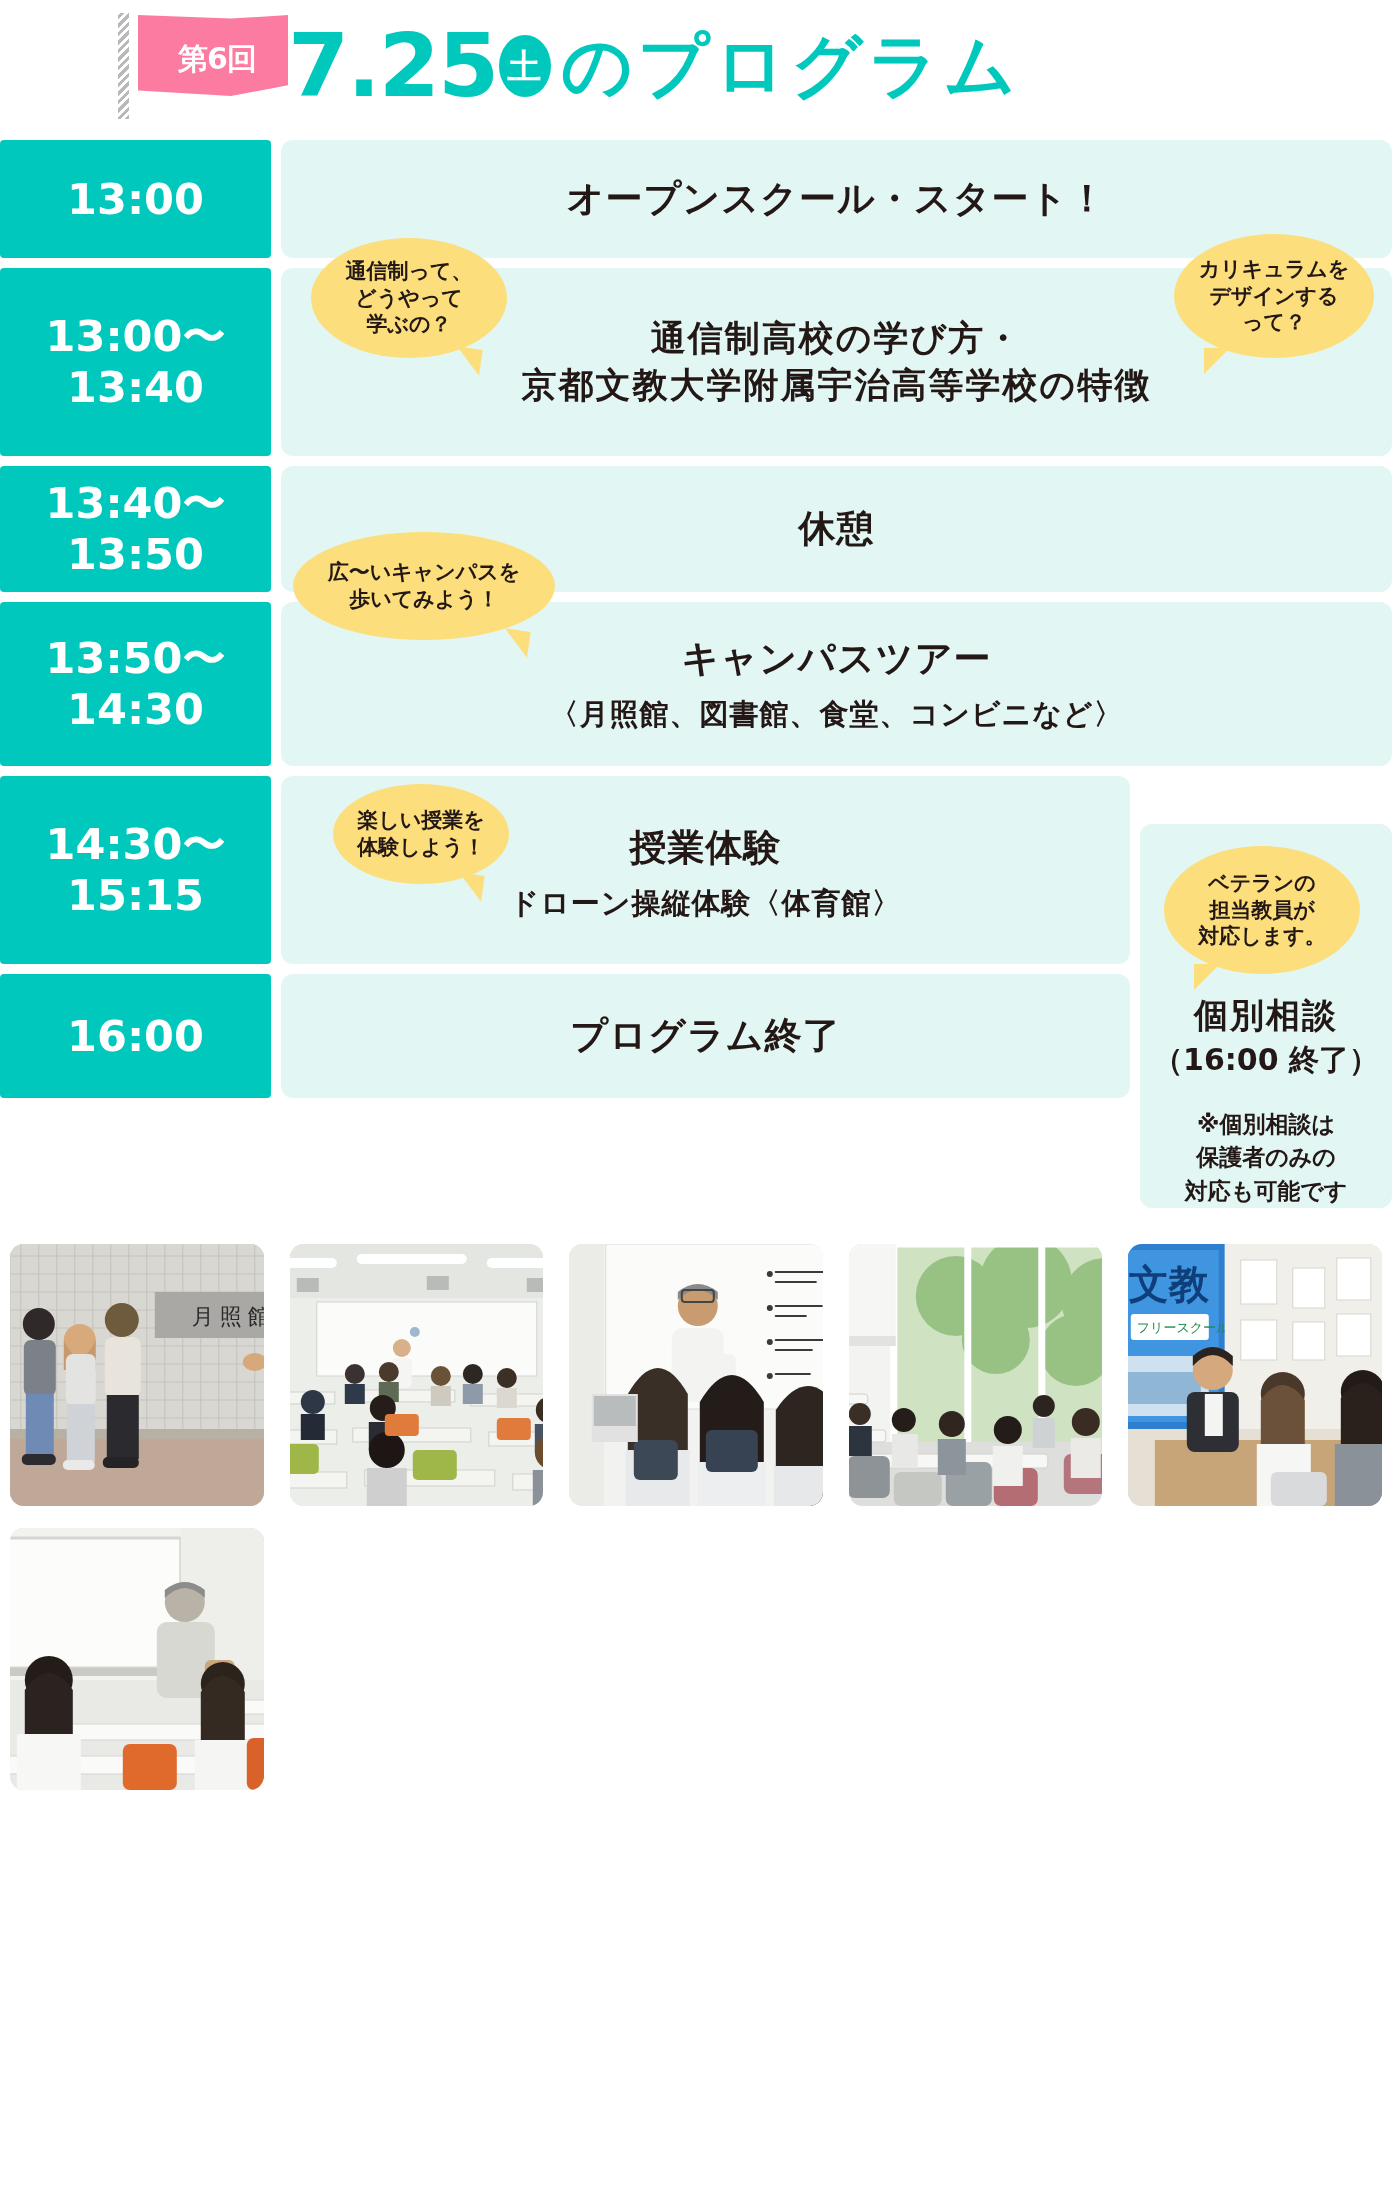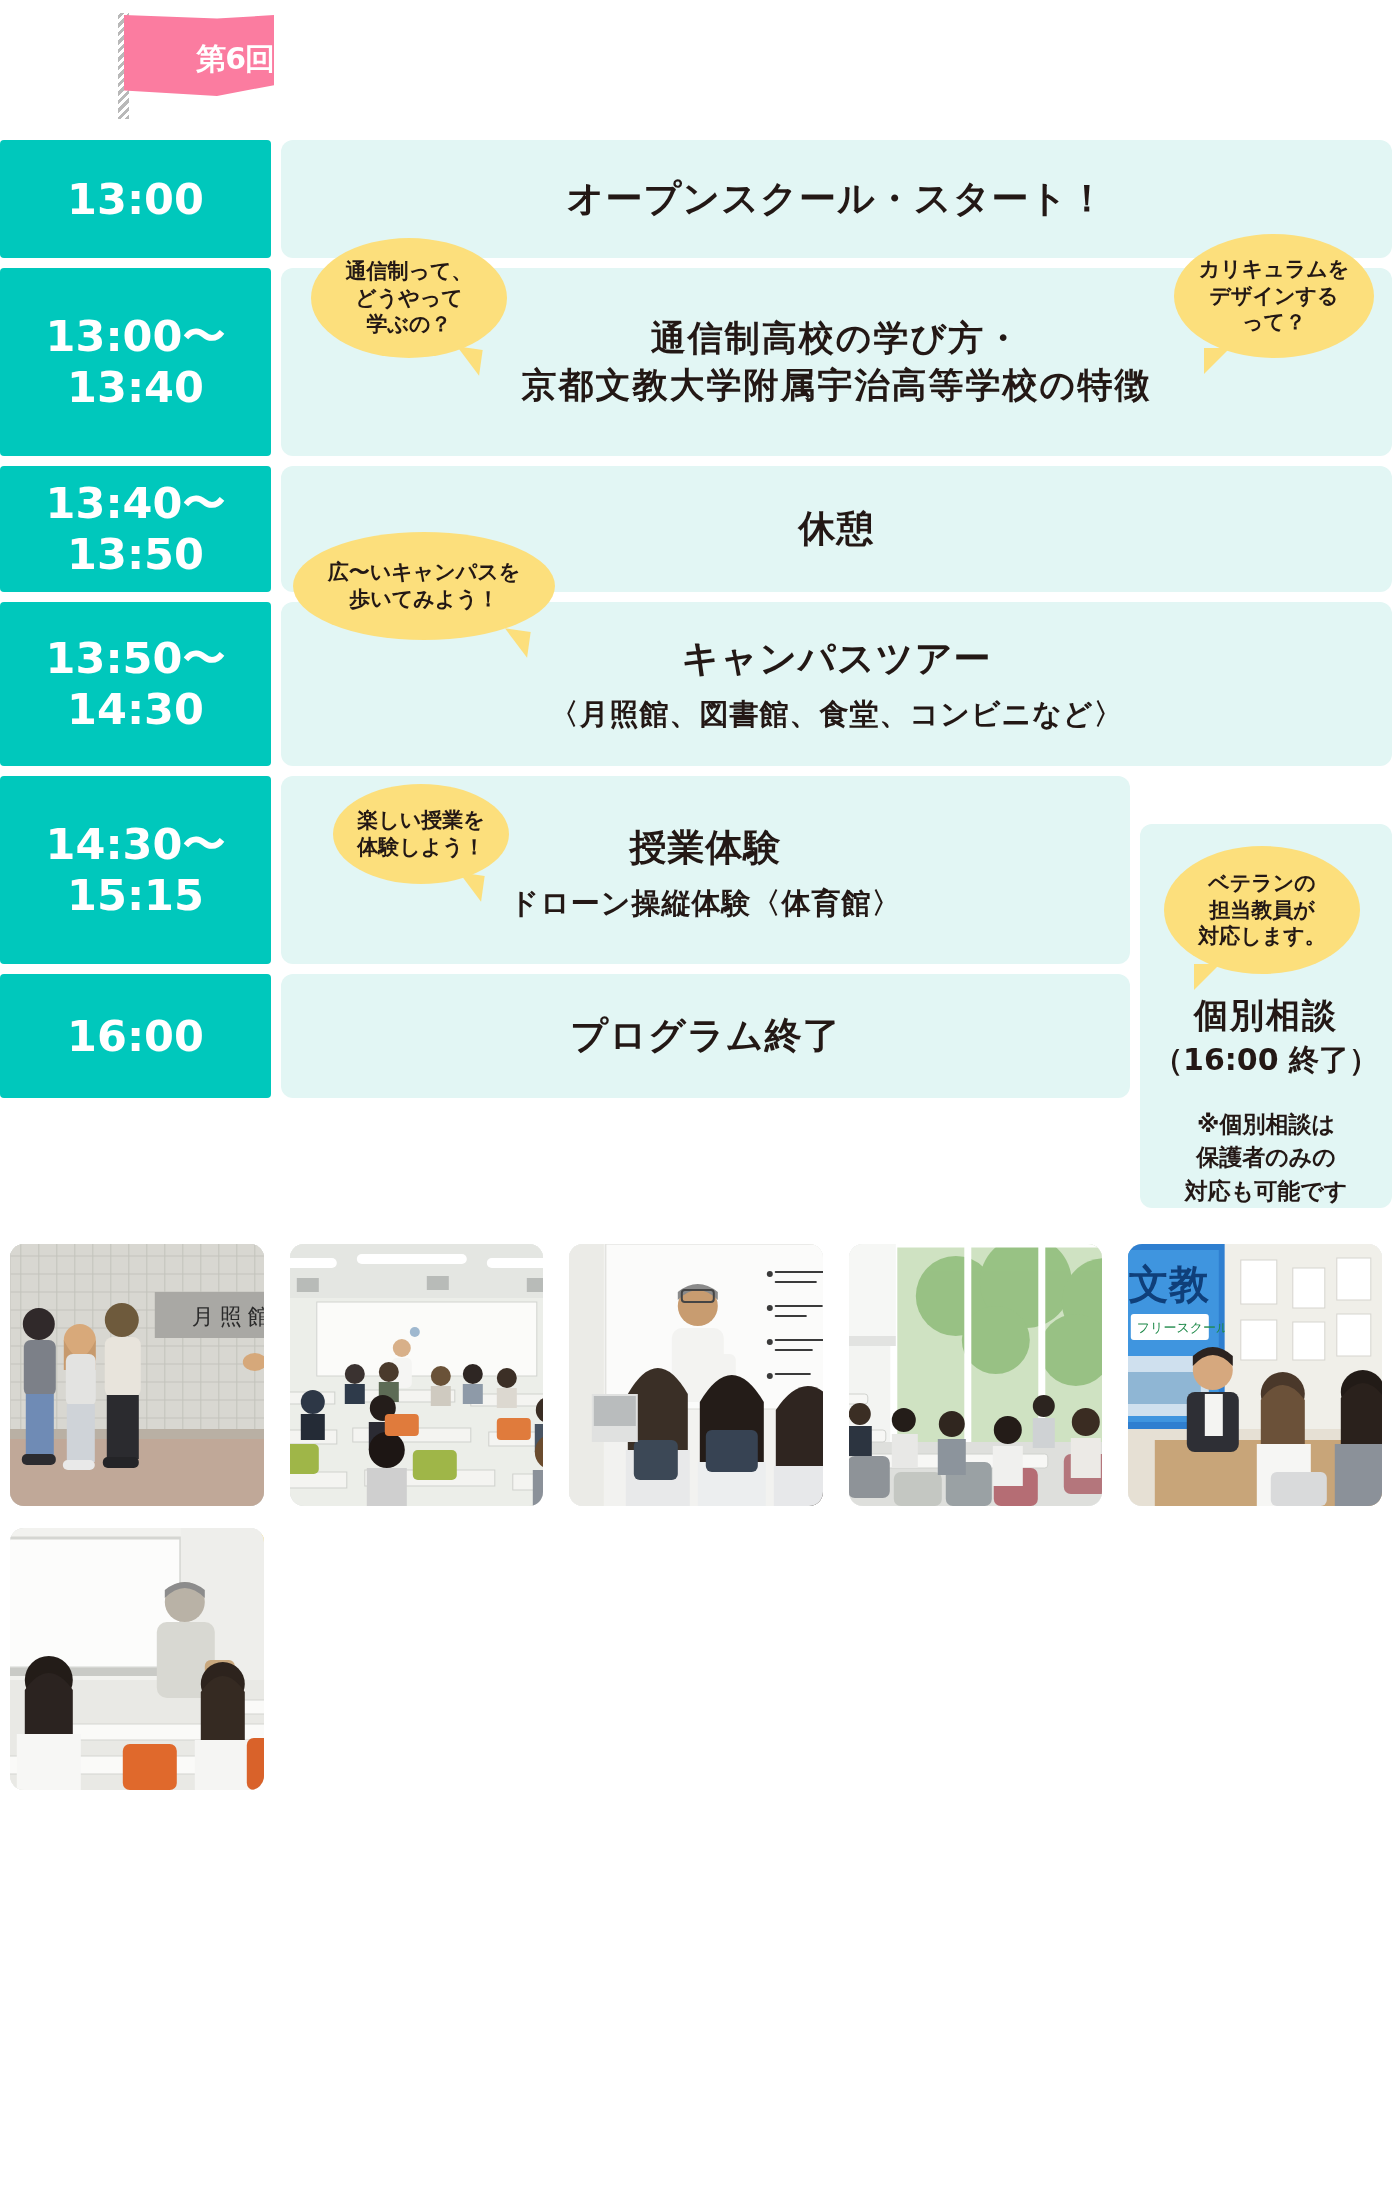--- a/index.html
+++ b/index.html
@@ -41,36 +41,36 @@
     width: 11px;
     height: 106px;
     background: repeating-linear-gradient(
       -45deg,
       #b9b9b9 0px, #b9b9b9 3px,
       #ffffff 3px, #ffffff 6px
     );
   }
   .flag-banner {
     position: absolute;
-    left: 6px;
+    left: 20px;
     top: 4px;
     width: 150px;
     height: 90px;
     background: #fb7ca0;
     clip-path: polygon(
       0% 0%,
       62% 4%,
       100% 0%,
       100% 78%,
       62% 90%,
       0% 84%
     );
     display: flex;
     align-items: center;
-    justify-content: flex-end;
+    justify-content: center;
     padding-left: 8px;
   }
   .flag-text {
     color: #ffffff;
     font-size: 30px;
     font-weight: bold;
     letter-spacing: -1px;
     line-height: 1;
     margin-top: -3px;
   }
@@ -272,20 +272,25 @@
 <body>
 
 <div id="page">
 
   <div class="header">
     <div class="flag-badge">
       <div class="flag-pole"></div>
       <div class="flag-banner">
         <span class="flag-text">第6回</span>
       </div>
+    </div>
+    <div class="header-title">
+      <span class="title-date">7.25</span>
+      <span class="title-day-circle">土</span>
+      <span class="title-rest">のプログラム</span>
     </div>
   </div>
 
   <div class="schedule">
 
     <div class="row" style="height:118px">
       <div class="time-cell">
         <span class="tline">13:00</span>
       </div>
       <div class="content-cell">

